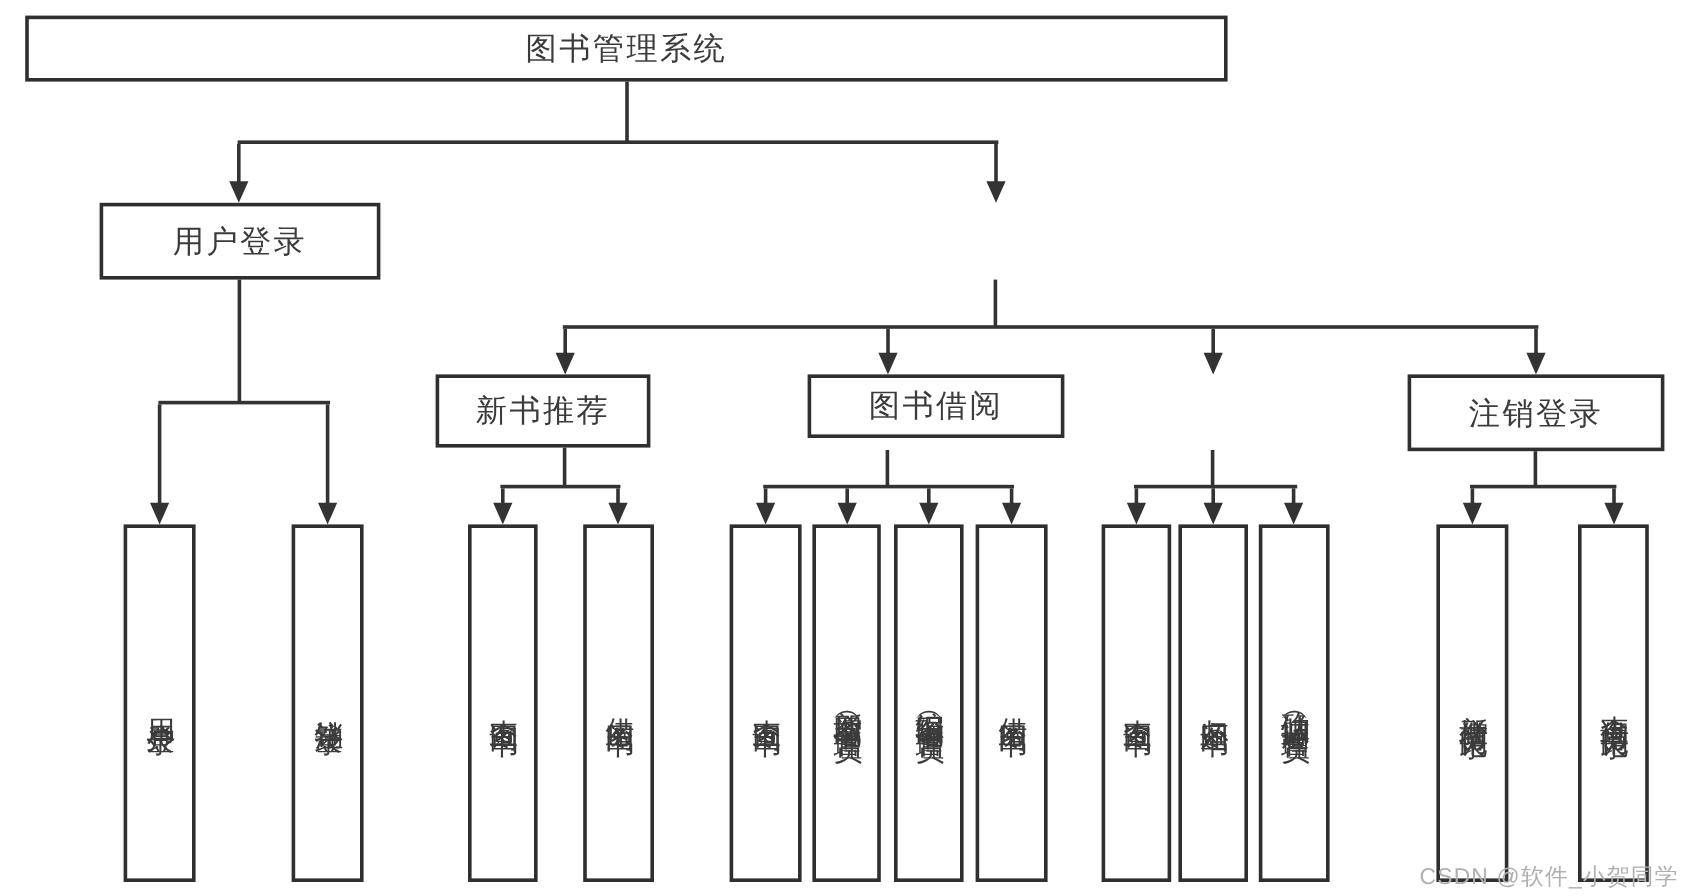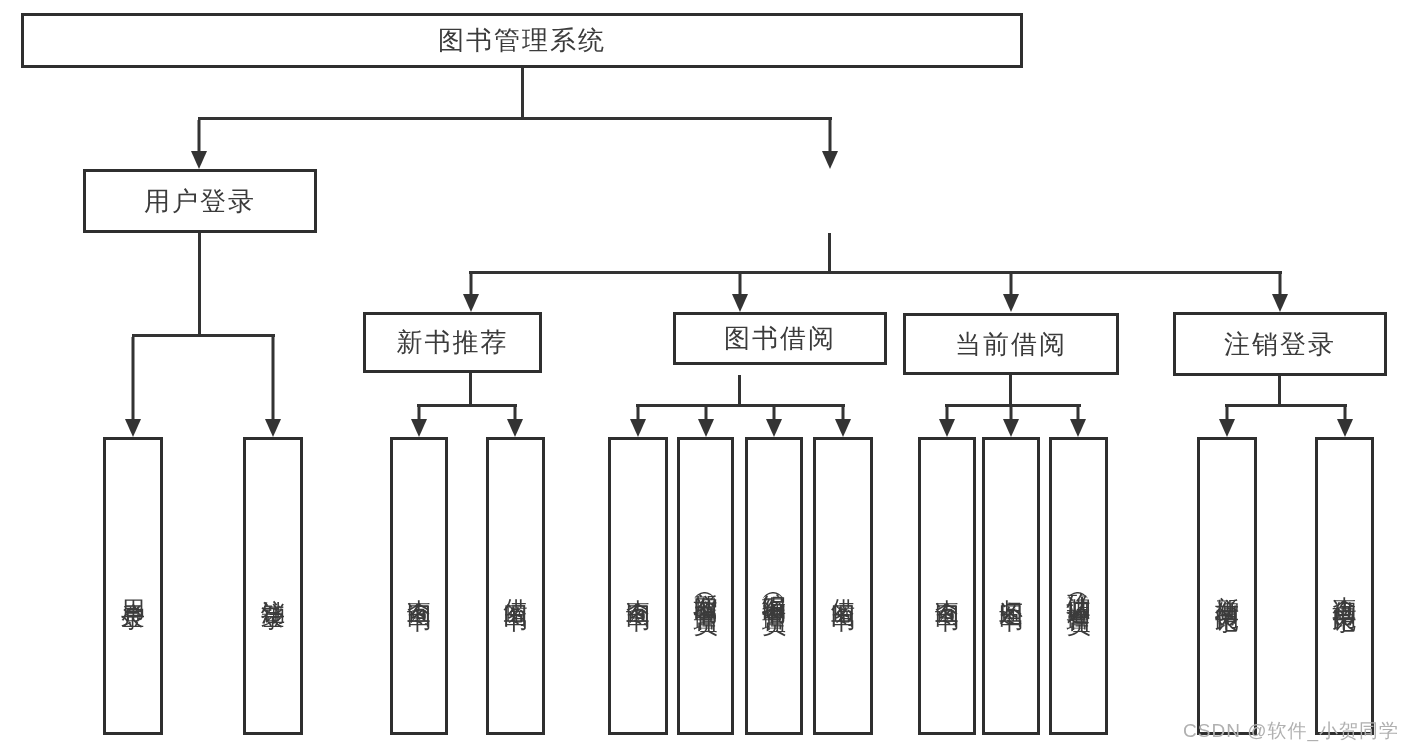--- a/index.html
+++ b/index.html
@@ -121,21 +121,20 @@
     <div class="shaft"></div>
     <div class="head"></div>
   </div>
   <div class="arrow" style="left:1272px; top:274px; width:16px; height:38px;">
     <div class="shaft"></div>
     <div class="head"></div>
   </div>
 
   <div class="box" style="left:363px; top:312px; width:179px; height:61px;">新书推荐</div>
   <div class="box" style="left:633px; top:312px; width:214px; height:53px;margin-left:40px;">图书借阅</div>
-  <div class="box" style="left:903px; top:313px; width:216px; height:62px;">当前借阅</div>
   <div class="box" style="left:1173px; top:312px; width:214px; height:64px;">注销登录</div>
 
   <div class="vline" style="left:469px; top:373px; width:3px; height:32px;"></div>
   <div class="hline" style="left:417px; top:404px; width:100px; height:3px;"></div>
   <div class="arrow" style="left:411px; top:407px; width:16px; height:30px;">
     <div class="shaft"></div>
     <div class="head"></div>
   </div>
   <div class="arrow" style="left:507px; top:407px; width:16px; height:30px;">
     <div class="shaft"></div>

